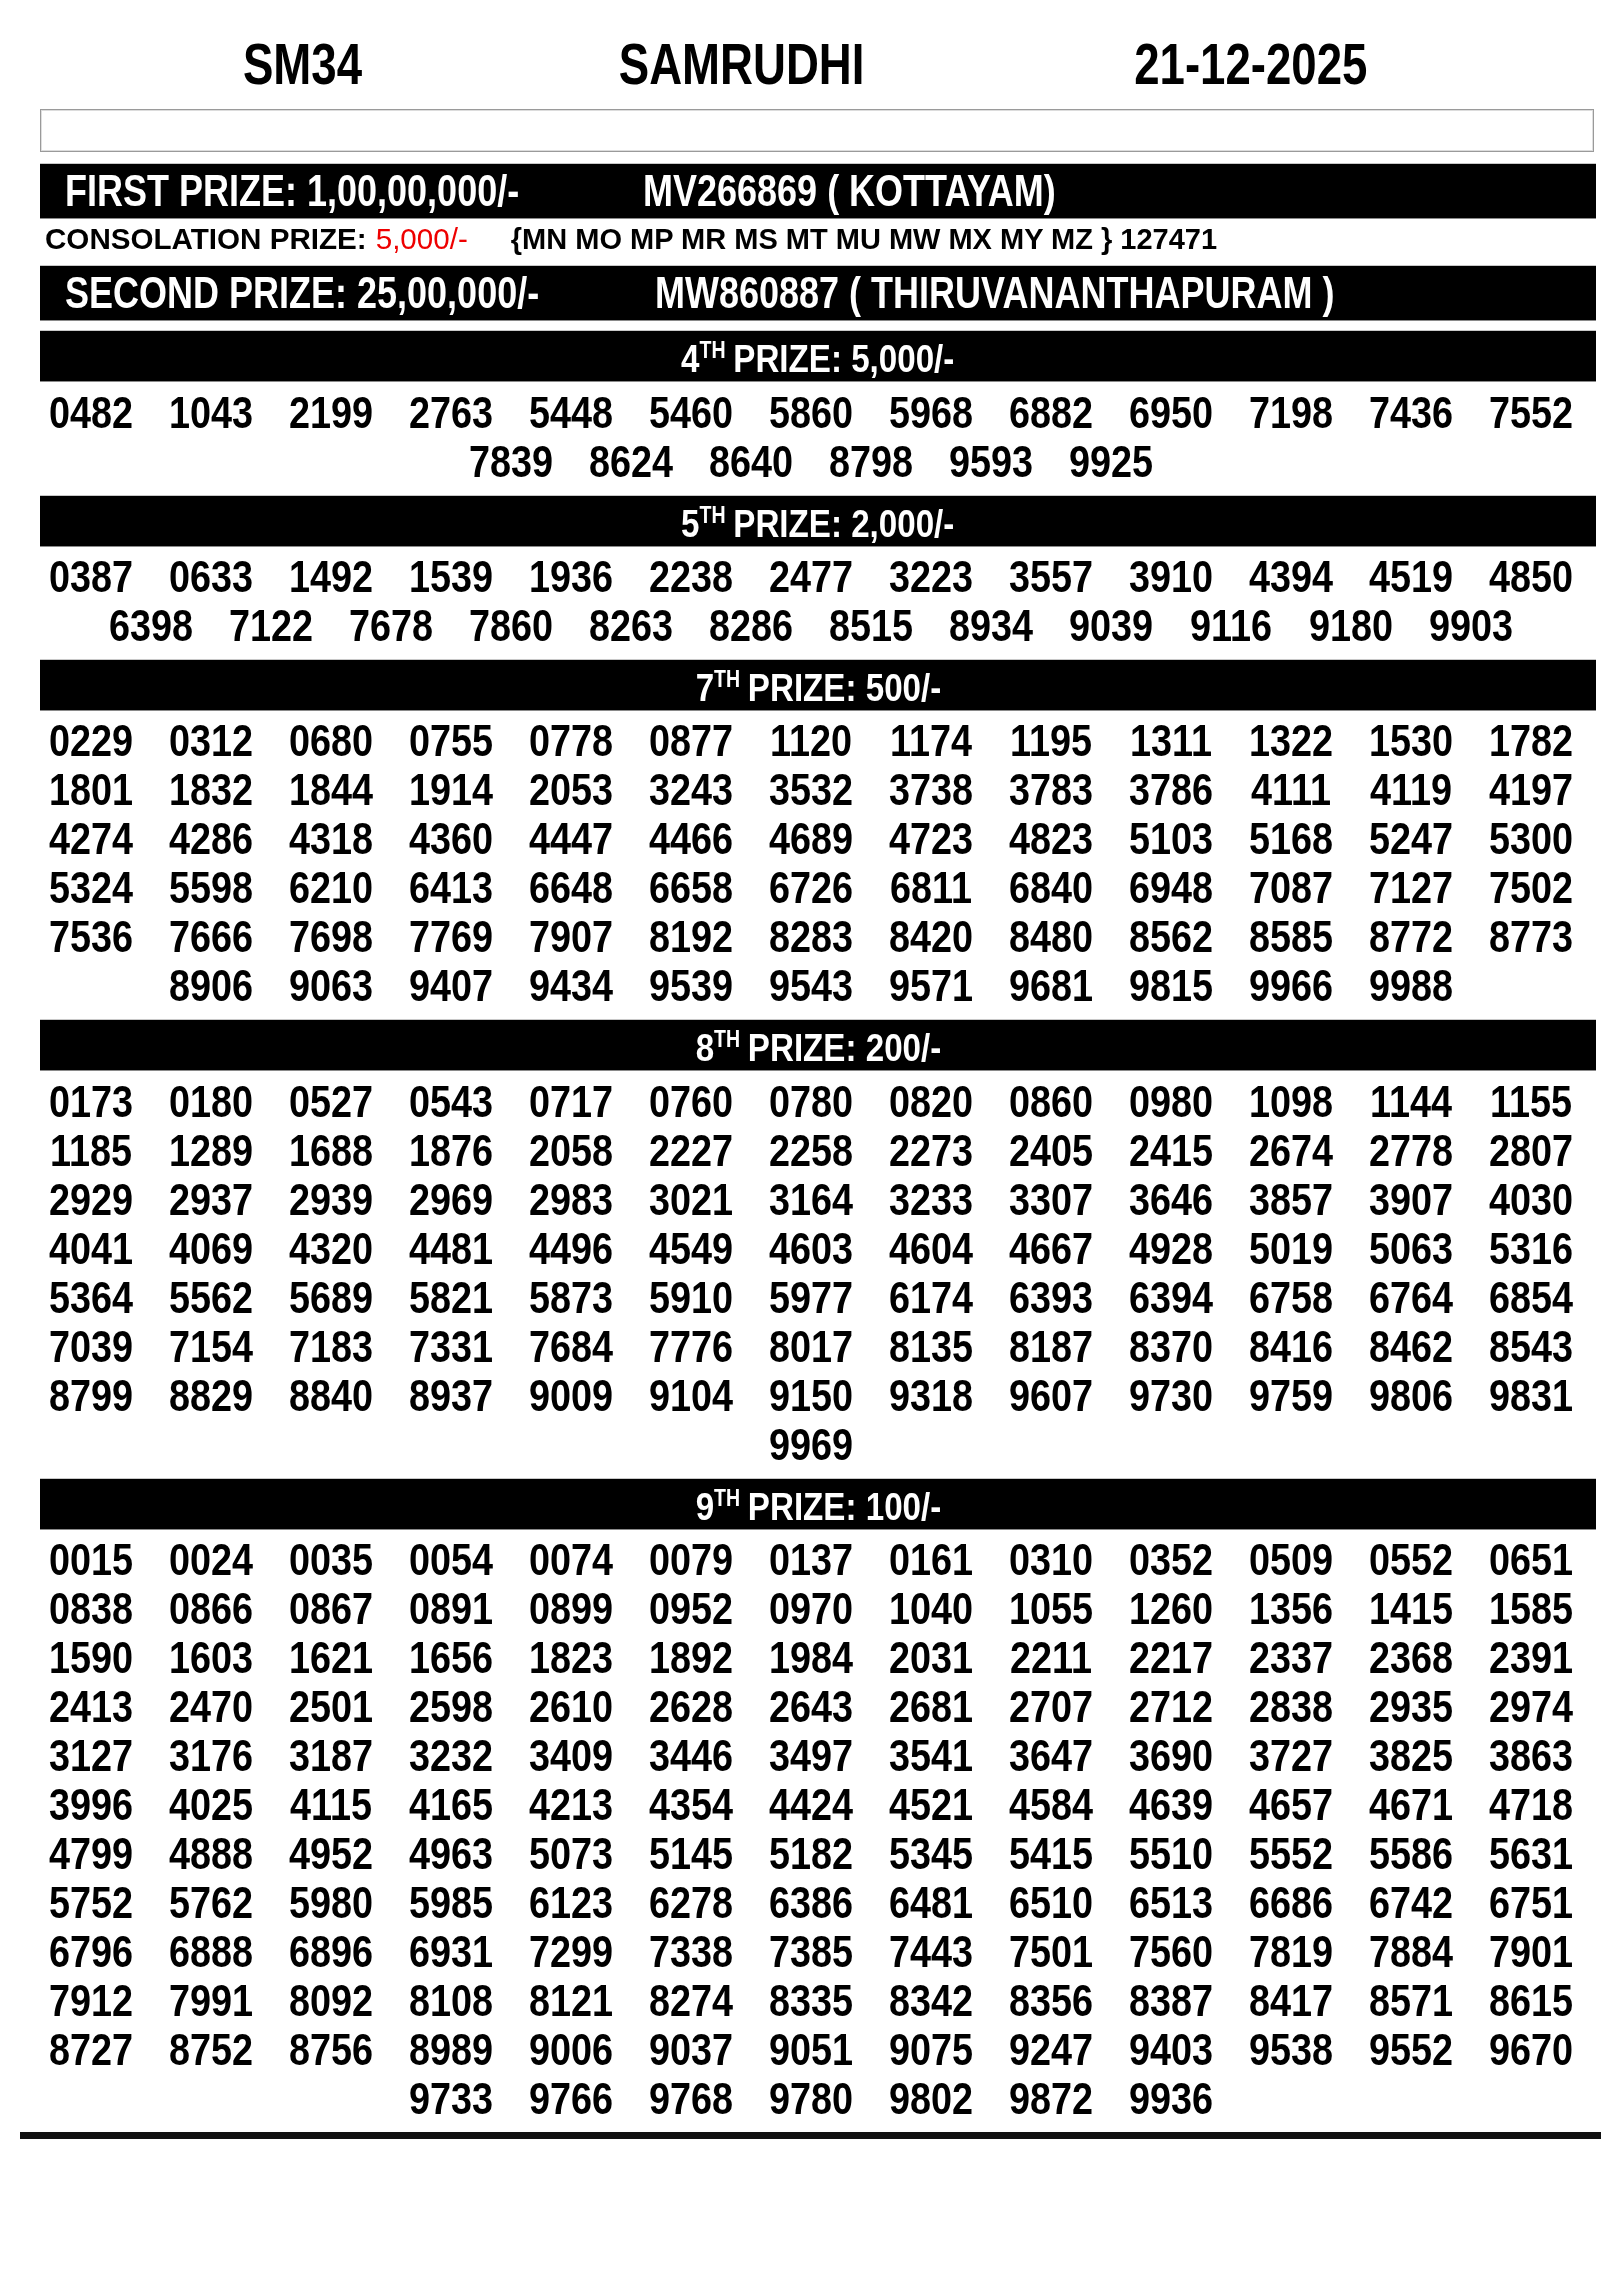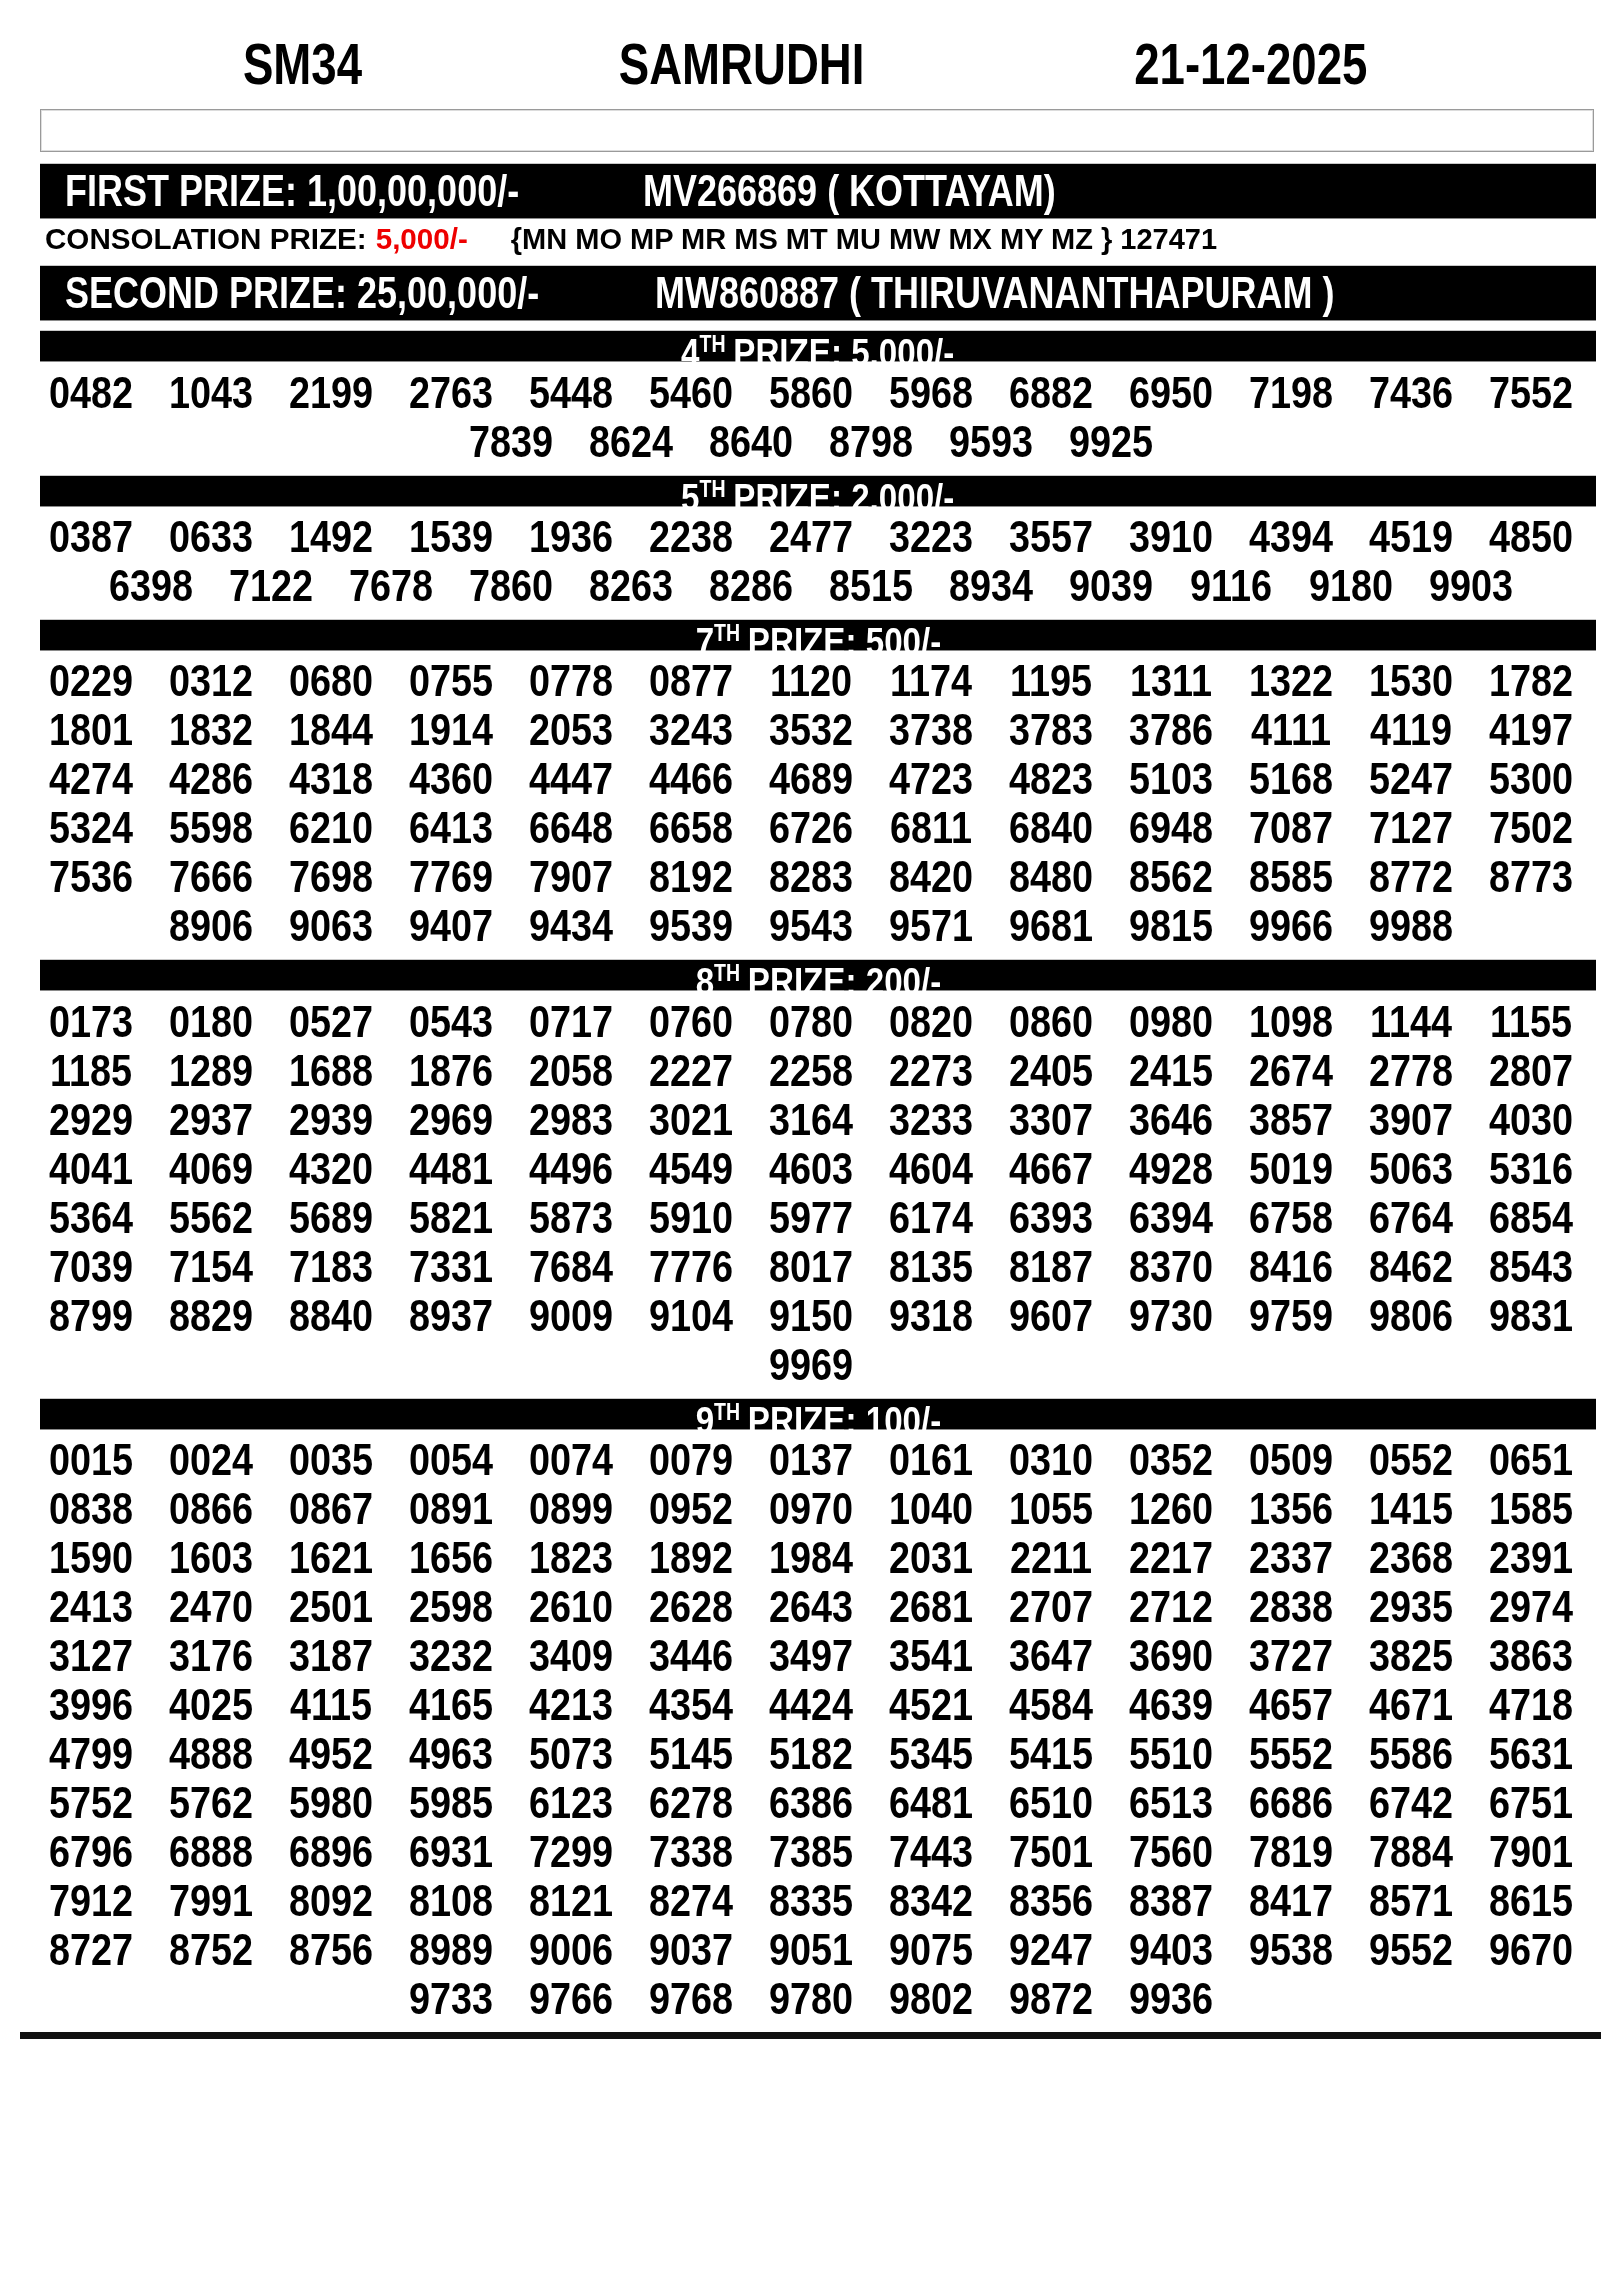--- a/index.html
+++ b/index.html
@@ -78,40 +78,40 @@
     padding:5.4px 0 5.4px 45px;
     height:41px;
   }
   .consolation .c-label{
     font-size:29.6px;
     font-weight:bold;
     white-space:nowrap;
   }
   .consolation .c-amount{
     font-size:29.6px;
-    font-weight:bold;
+    font-weight:normal;
     color:var(--accent);
     margin-left:9px;
     white-space:nowrap;
   }
   .consolation .c-series{
     font-size:29px;
     font-weight:bold;
     margin-left:43px;
     white-space:nowrap;
   }
 
   
   .tier-bar{
     margin:9px 25px 3.6px 40px;
     background:var(--bar-bg);
     color:var(--bar-text);
-    height:32px;
+    height:52px;
     display:flex;
-    align-items:flex-start;
+    align-items:flex-end;
     justify-content:center;
     border-top:0.9px solid #c8c8c8;
     border-bottom:1.8px solid #8a8a8a;
   }
   .tier-title{
     font-size:39px;
     font-weight:bold;
     transform:scaleX(0.85);
     white-space:nowrap;
   }

